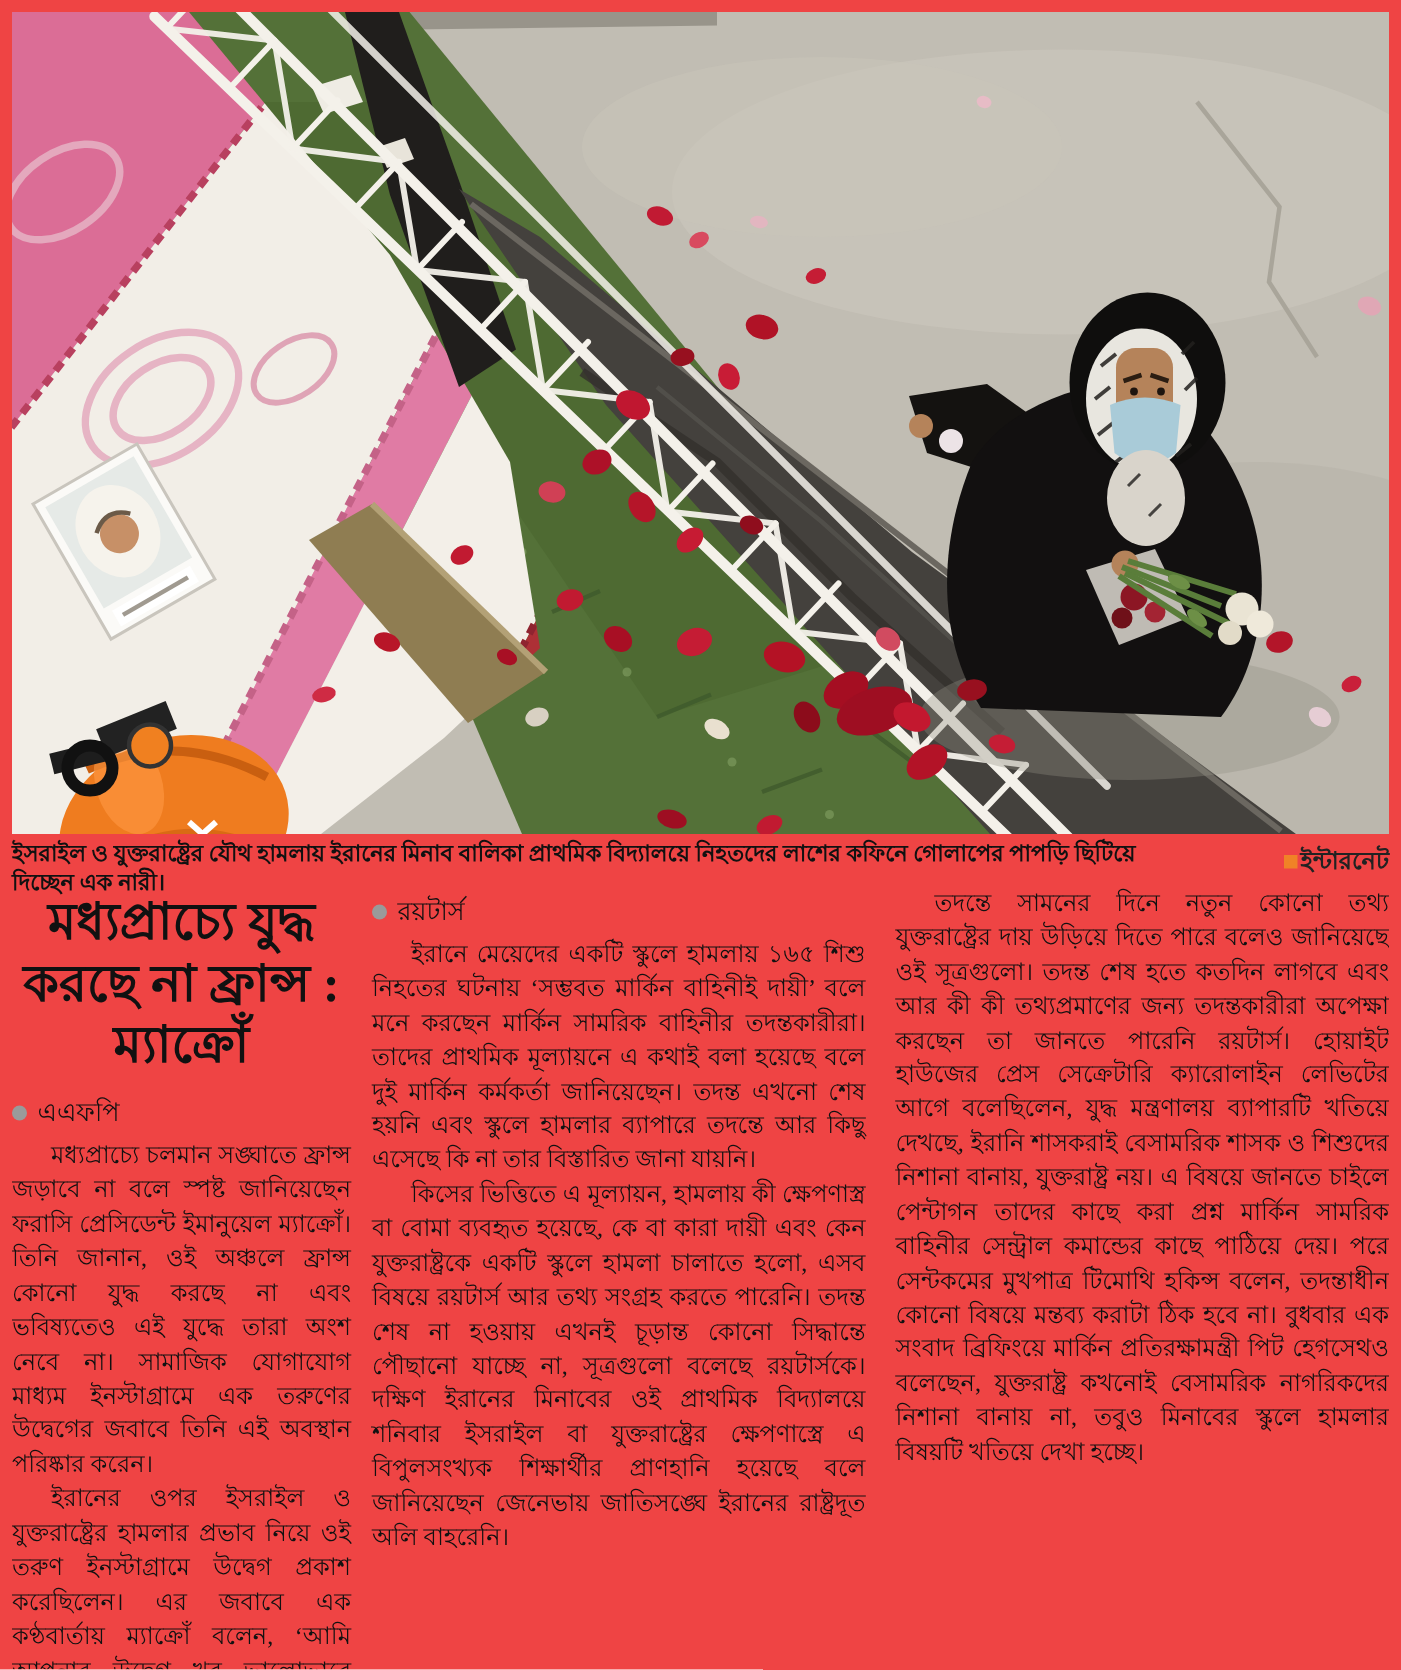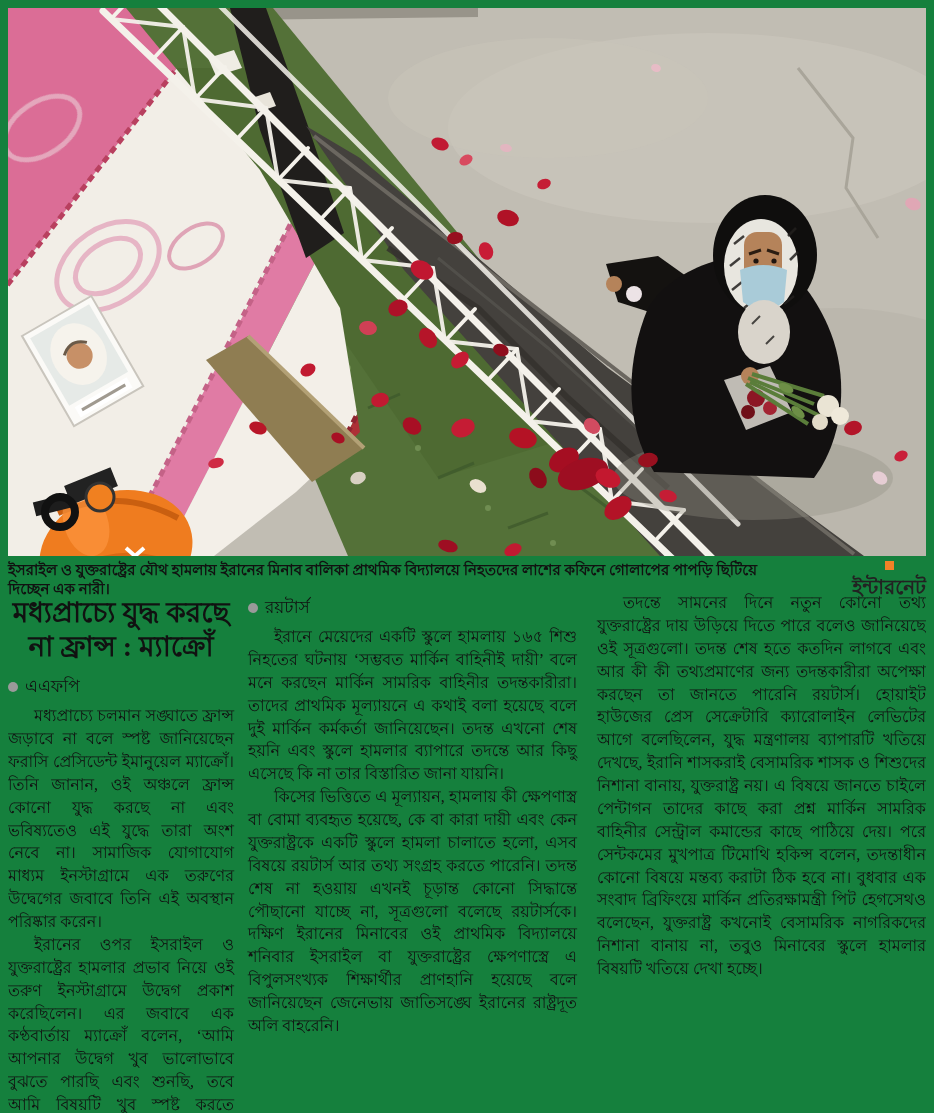--- a/index.html
+++ b/index.html
@@ -1,38 +1,38 @@
 <!DOCTYPE html>
 <html><head>
 <meta charset="utf-8">
 <style>
   html,body { margin:0; padding:0; background:#ffffff; }
   .page {
-    position:relative; width:934px; height:1113px; background:#15803d;
+    position:relative; width:934px; height:1113px; background:#ef4444;
     font-family:"Liberation Serif","DejaVu Serif",serif; color:#111;
     overflow:hidden; margin:0 auto;
   }
   .photo-wrap { position:absolute; left:8px; top:8px; width:918px; height:548px; overflow:hidden; background:#c1bdb3; }
   .photo-wrap svg { display:block; }
 
   .caption-row {
     position:absolute; left:8px; top:561px; width:918px;
     display:flex; justify-content:space-between; align-items:flex-start;
   }
   .caption { font-size:15px; font-weight:700; line-height:1.25; max-width:790px; }
-  .credit { font-size:20px; font-weight:700; color:#222; white-space:nowrap; display:flex; align-items:center; gap:2px;flex-direction:column; }
+  .credit { font-size:16px; font-weight:700; color:#222; white-space:nowrap; display:flex; align-items:center; gap:2px; }
   .credit-sq { width:9px; height:9px; background:#f08227; display:inline-block; }
 
   .content {
     position:absolute; left:8px; top:592px; width:918px; height:521px;
     display:flex; gap:14px; overflow:hidden;
   }
   .col-left { width:226px; flex:0 0 226px; }
   .col-left h2 {
-    margin:4px 2px 10px 2px; font-size:28px; line-height:1.2; text-align:center; font-weight:700;
+    margin:4px 2px 10px 2px; font-size:34px; line-height:1.2; text-align:center; font-weight:700;
   }
   .byline { display:flex; align-items:center; gap:7px; font-weight:400; font-size:17px; margin:2px 0 4px 0; }
   .byline .dot { width:10px; height:10px; border-radius:50%; background:#9a9a9a; flex:0 0 10px; }
   .content p {
     margin:0; font-size:16px; line-height:1.43; text-align:justify; text-indent:26px;
   }
   .content p.cont { text-indent:0; }
 
   .col-main { flex:1; min-width:0; }
   .col-main h1 {

